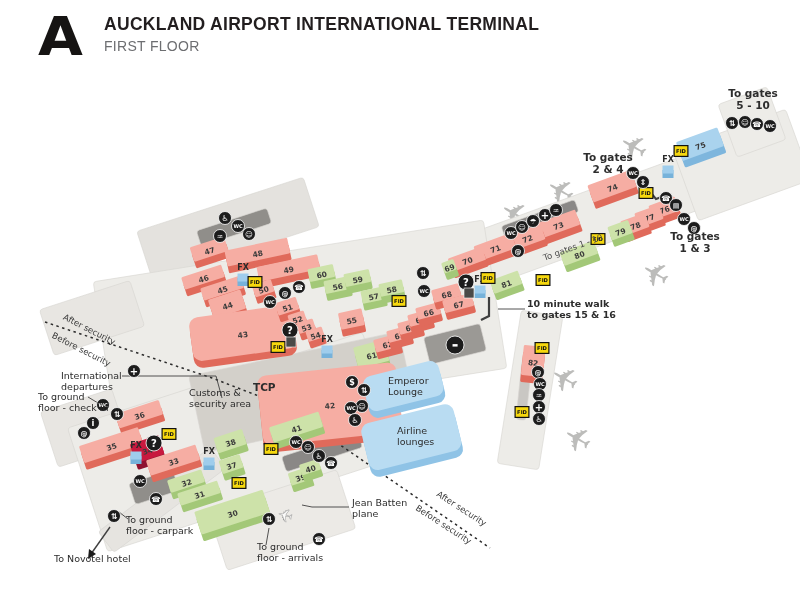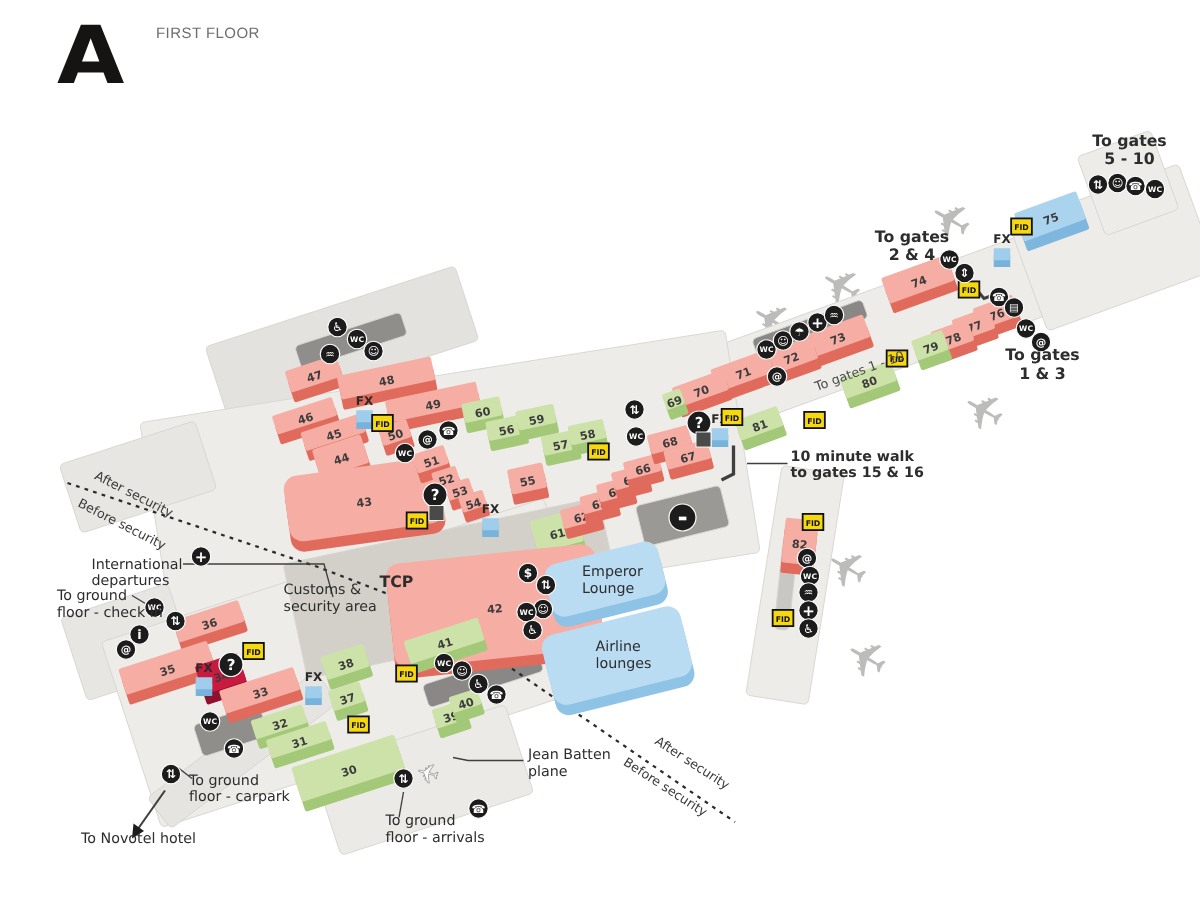--- a/index.html
+++ b/index.html
@@ -3,31 +3,32 @@
 <meta charset="utf-8">
 <style>
   html,body{margin:0;padding:0;background:#fff;width:800px;height:600px;overflow:hidden;
     font-family:"Liberation Sans",sans-serif;}
   #stage{position:relative;width:800px;height:600px;}
   .header{position:absolute;left:38px;top:12px;display:flex;align-items:flex-start;z-index:5;}
   .logo{width:58px;height:50px;font-family:"DejaVu Sans",sans-serif;font-weight:900;
     font-size:58px;line-height:50px;color:#161413;letter-spacing:-2px;transform:scaleY(.92);}
   .titles{margin-left:8px;padding-top:2px;}
   .title{font-size:17.5px;font-weight:bold;color:#221e1f;letter-spacing:.3px;}
-  .subtitle{font-size:10px;color:#6d6e71;margin-top:3px;letter-spacing:.3px;}
+  .subtitle{font-size:14px;color:#6d6e71;margin-top:3px;letter-spacing:.3px;}
   #map-svg{position:absolute;left:0;top:0;}
   svg text{font-family:"DejaVu Sans","Liberation Sans",sans-serif;}
 </style>
 </head>
 <body>
 <div id="stage">
 
 <div class="header">
   <div class="logo">A</div>
   <div class="titles">
+    <div class="title">AUCKLAND AIRPORT INTERNATIONAL TERMINAL</div>
     <div class="subtitle">FIRST FLOOR</div>
   </div>
 </div>
 
 <svg id="map-svg" width="800" height="600" viewBox="0 0 800 600">
       <text font-size="34" fill="#bcbcba" text-anchor="middle" transform="translate(640,136) rotate(210)">✈</text>
       <text font-size="34" fill="#bcbcba" text-anchor="middle" transform="translate(567,180) rotate(210)">✈</text>
       <text font-size="34" fill="#bcbcba" text-anchor="middle" transform="translate(521,203) rotate(210)">✈</text>
       <text font-size="34" fill="#bcbcba" text-anchor="middle" transform="translate(474,226) rotate(210)">✈</text>
       <text font-size="34" fill="#bcbcba" text-anchor="middle" transform="translate(662,263) rotate(210)">✈</text>

